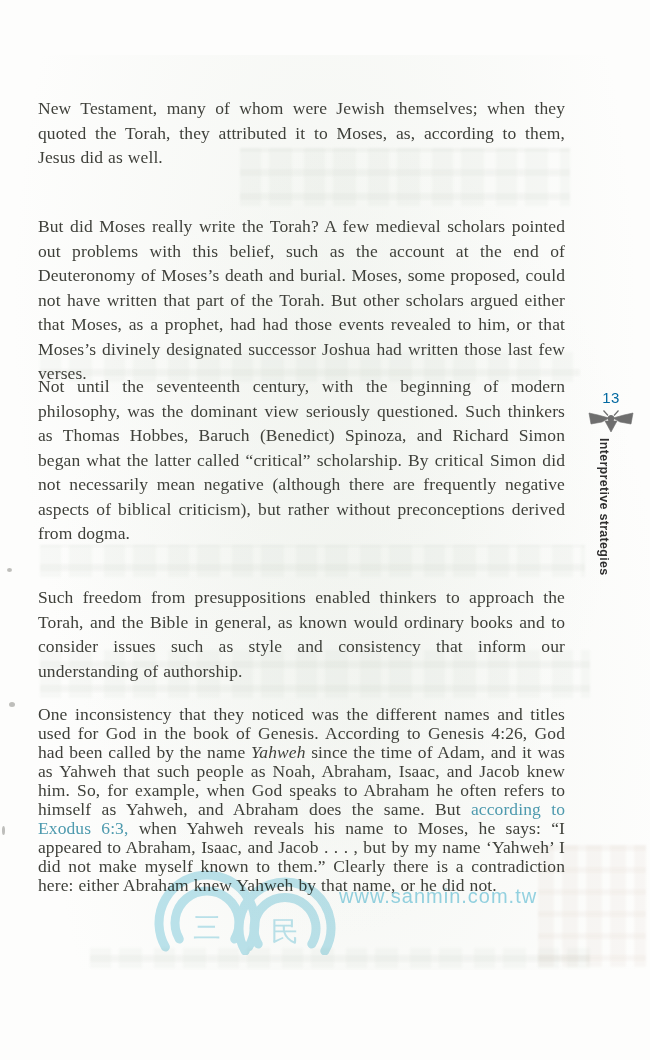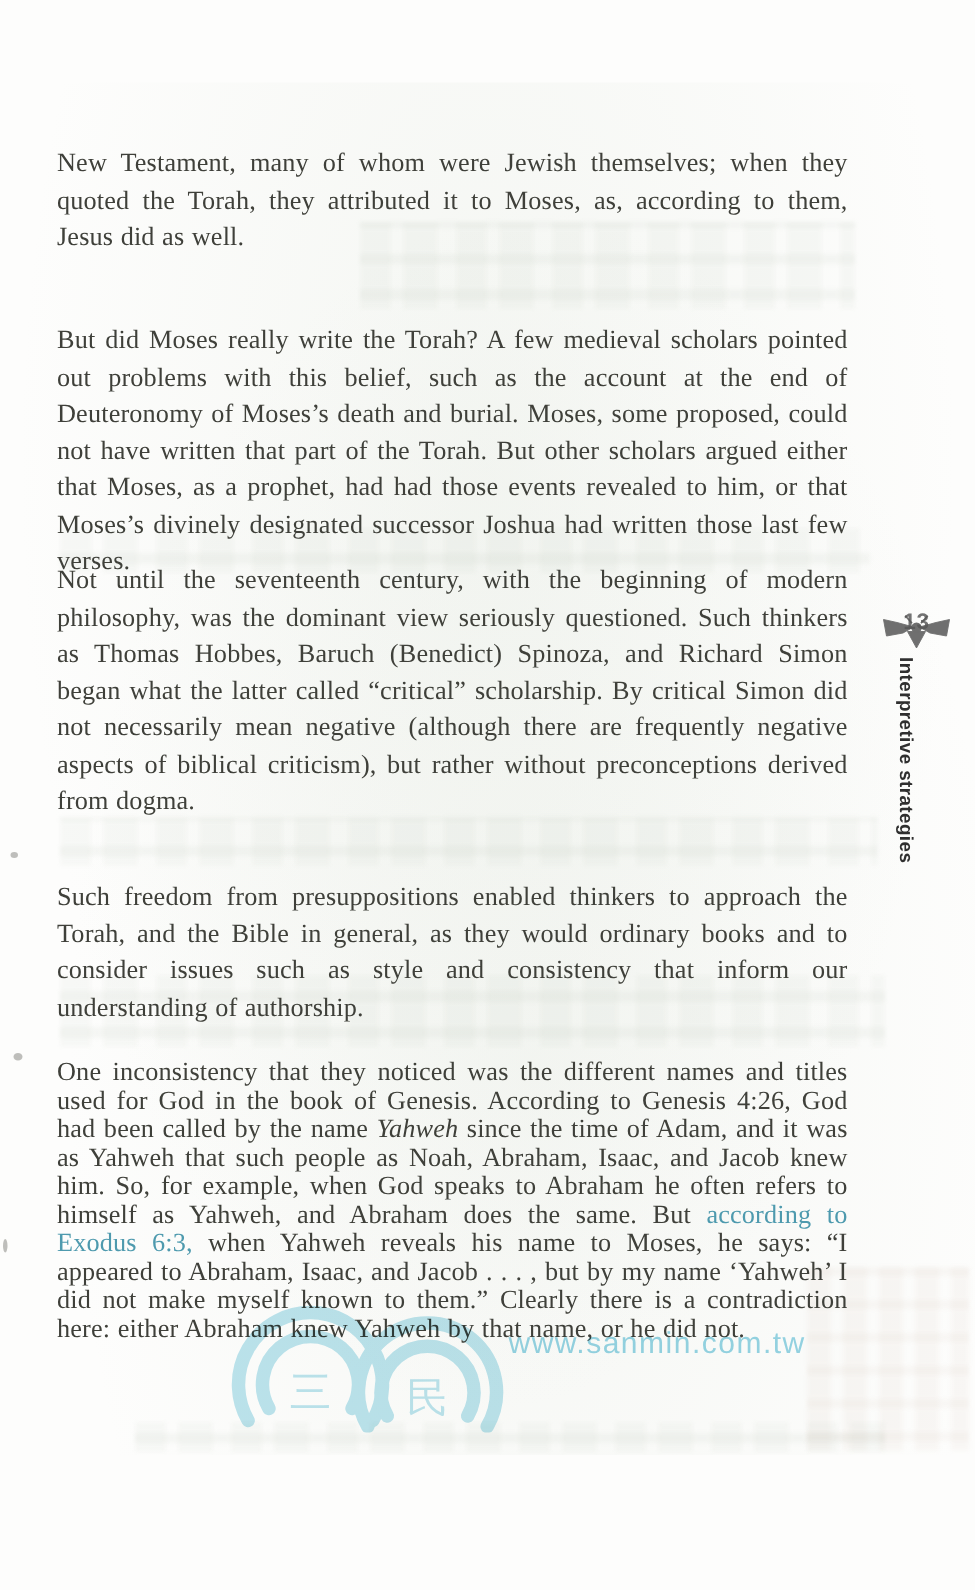--- a/index.html
+++ b/index.html
@@ -49,21 +49,21 @@
     color:#3f403a;
   }
   .p0{top:96px}.p1{top:214px}.p2{top:374px}.p3{top:585px}.p4{top:705px;line-height:19px;}
   .it{font-style:italic;}
   .accent{}
 
   
   .page-number{
     position:absolute;left:593px;top:389px;width:36px;z-index:3;
     text-align:center;font-family:"Liberation Sans", sans-serif;
-    font-weight:700;font-size:15px;color:#737373;letter-spacing:.5px;margin-top:17px;
+    font-weight:400;font-size:15px;color:#0369a1;letter-spacing:.5px;
   }
   .ornament{position:absolute;left:588px;top:409px;z-index:3;}
   .running-head{
     position:absolute;left:597px;top:438px;height:120px;z-index:3;
     writing-mode:vertical-rl;
     font-family:"Liberation Sans", sans-serif;font-weight:700;font-size:12.5px;
     letter-spacing:.3px;color:#2f2f2f;white-space:nowrap;
   }
 
   
@@ -96,21 +96,21 @@
   <div class="ghost warm g5"></div>
   <div class="ghost g6"></div>
   <div class="speck sp1"></div>
   <div class="speck sp2"></div>
   <div class="speck sp3"></div>
 
   <main class="text-column" id="paras">
       <p class="para p0" style="color: rgb(63, 64, 58);"><span>New Testament, many of whom were Jewish themselves; when they quoted the Torah, they attributed it to Moses, as, according to them, Jesus did as well.</span></p>
       <p class="para p1" style="color: rgb(63, 64, 58);"><span>But did Moses really write the Torah? A few medieval scholars pointed out problems with this belief, such as the account at the end of Deuteronomy of Moses’s death and burial. Moses, some proposed, could not have written that part of the Torah. But other scholars argued either that Moses, as a prophet, had had those events revealed to him, or that Moses’s divinely designated successor Joshua had written those last few verses.</span></p>
       <p class="para p2" style="color: rgb(63, 64, 58);"><span>Not until the seventeenth century, with the beginning of modern philosophy, was the dominant view seriously questioned. Such thinkers as Thomas Hobbes, Baruch (Benedict) Spinoza, and Richard Simon began what the latter called “critical” scholarship. By critical Simon did not necessarily mean negative (although there are frequently negative aspects of biblical criticism), but rather without preconceptions derived from dogma.</span></p>
-      <p class="para p3" style="color: rgb(63, 64, 58);"><span>Such freedom from presuppositions enabled thinkers to approach the Torah, and the Bible in general, as they would ordinary books and to consider issues such as style and consistency that inform our understanding of authorship.</span></p>
+      <p class="para p3" style="color: rgb(63, 64, 58);"><span>Such freedom from presuppositions enabled thinkers to approach the Torah, and the Bible in general, as known would ordinary books and to consider issues such as style and consistency that inform our understanding of authorship.</span></p>
       <p class="para p4" style="color: rgb(63, 64, 58);"><span>One inconsistency that they noticed was the different names and titles used for God in the book of Genesis. According to Genesis 4:26, God had been called by the name </span><span class="it">Yahweh</span><span> since the time of Adam, and it was as Yahweh that such people as Noah, Abraham, Isaac, and Jacob knew him. So, for example, when God speaks to Abraham he often refers to himself as Yahweh, and Abraham does the same. But </span><span class="accent" style="color: rgb(78, 154, 174);">according to Exodus 6:3,</span><span> when Yahweh reveals his name to Moses, he says: “I appeared to Abraham, Isaac, and Jacob . . . , but by my name ‘Yahweh’ I did not make myself known to them.” Clearly there is a contradiction here: either Abraham knew Yahweh by that name, or he did not.</span></p>
     </main>
 
   <div class="page-number">13</div>
 
   <svg class="ornament" width="46" height="26" viewBox="0 0 46 26">
     <g fill="#565656" stroke="#565656" opacity="0.85">
       <path d="M1,4 L10,6 L21,9 L14,13 L3,15 Z" stroke-width="0.6"></path>
       <path d="M45,4 L36,6 L25,9 L32,13 L43,15 Z" stroke-width="0.6"></path>
       <path d="M17,12 L29,12 L23,23 Z" stroke-width="0.6"></path>

